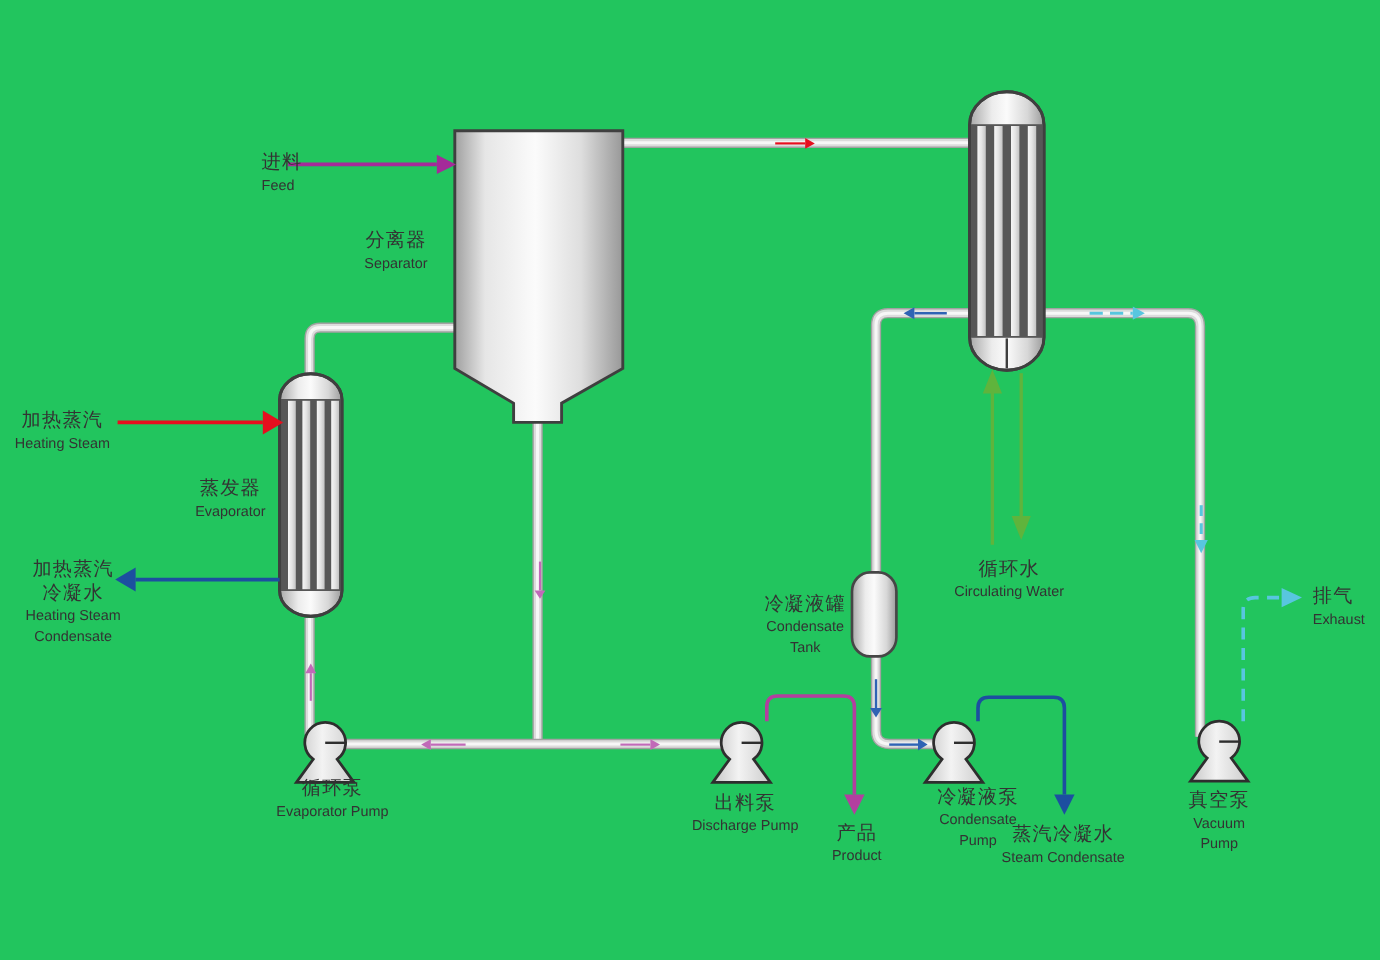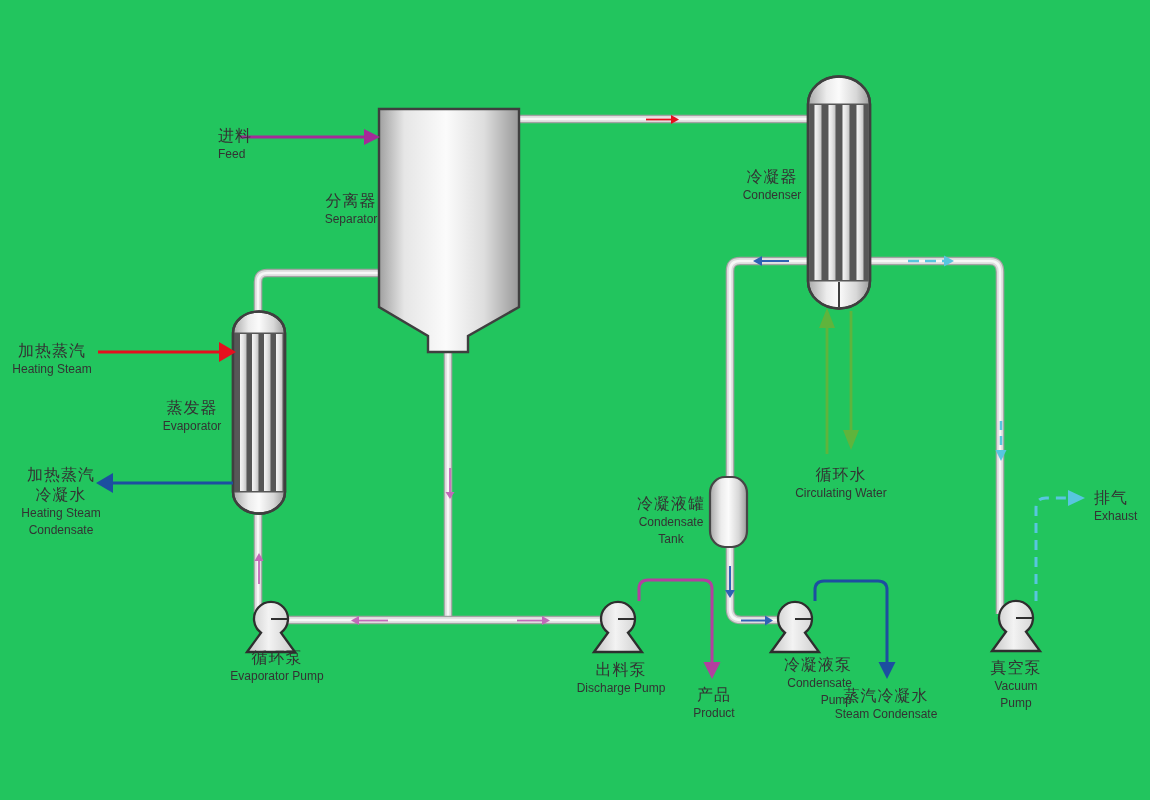--- a/index.html
+++ b/index.html
@@ -201,29 +201,25 @@
     <line x1="1001" y1="421" x2="1001" y2="450" stroke-width="2.6" stroke-dasharray="9,6" stroke="#58c6df"></line>
     <polygon points="995.5,450 1006.5,450 1001,461" fill="#58c6df"></polygon>
   </g>
 </svg>
 
 <div class="lbl" style="left:218px;top:126px;">
   <div class="zh">进料</div>
   <div class="en">Feed</div>
 </div>
 
-<div class="lbl" style="left:301px;top:191px;width:100px;text-align:center;">
+<div class="lbl" style="left:280px;top:191px;width:100px;text-align:center;">
   <div class="zh">分离器</div>
   <div class="en">Separator</div>
 </div>
 
-<div class="lbl" style="left:722px;top:167px;width:100px;text-align:center;">
-  <div class="zh">冷凝器</div>
-  <div class="en">Condenser</div>
-</div>
 
 <div class="lbl" style="left:2px;top:341px;width:100px;text-align:center;">
   <div class="zh">加热蒸汽</div>
   <div class="en">Heating Steam</div>
 </div>
 
 <div class="lbl" style="left:142px;top:398px;width:100px;text-align:center;">
   <div class="zh">蒸发器</div>
   <div class="en">Evaporator</div>
 </div>
@@ -259,21 +255,21 @@
 <div class="lbl" style="left:556px;top:660px;width:130px;text-align:center;">
   <div class="zh">出料泵</div>
   <div class="en">Discharge Pump</div>
 </div>
 
 <div class="lbl" style="left:674px;top:685px;width:80px;text-align:center;">
   <div class="zh">产品</div>
   <div class="en">Product</div>
 </div>
 
-<div class="lbl" style="left:746px;top:655px;width:106px;text-align:right;">
+<div class="lbl" style="left:762px;top:655px;width:106px;text-align:center;">
   <div class="zh">冷凝液泵</div>
   <div class="en">Condensate</div>
   <div class="en">Pump</div>
 </div>
 
 <div class="lbl" style="left:811px;top:686px;width:150px;text-align:center;">
   <div class="zh">蒸汽冷凝水</div>
   <div class="en">Steam Condensate</div>
 </div>
 

